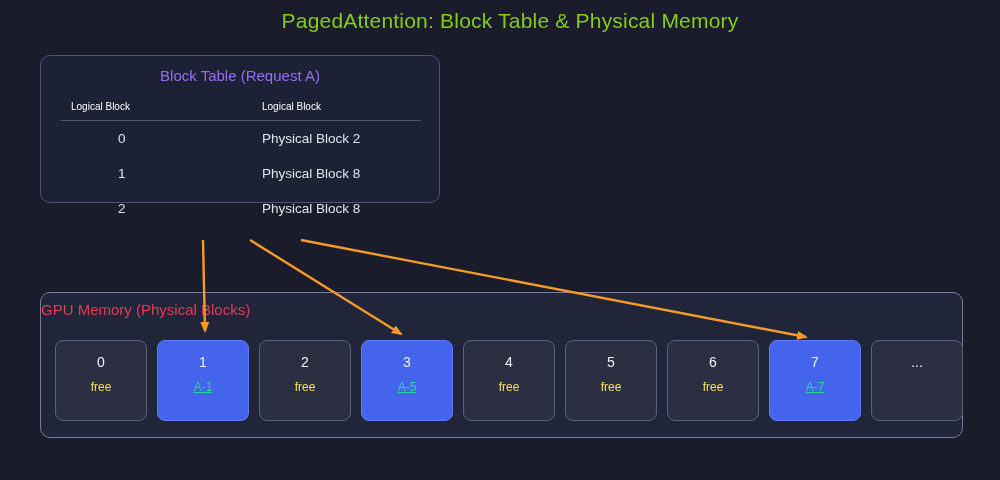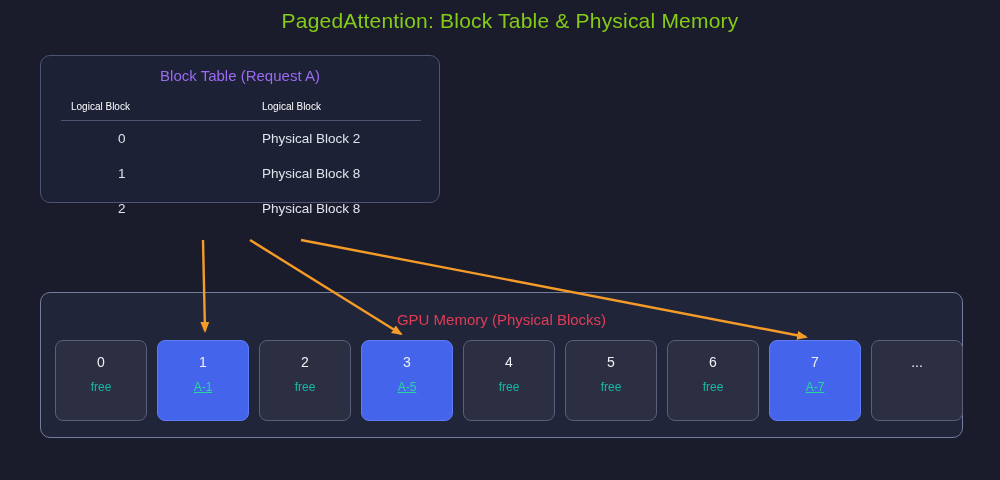--- a/index.html
+++ b/index.html
@@ -56,22 +56,21 @@
   
   .gpu-panel {
     position: absolute; left: 40px; top: 292px;
     width: 923px; height: 146px;
     background: #20253a;
     border: 1.5px solid #767c9b;
     border-radius: 10px;
     box-sizing: border-box;
   }
   .gpu-title {
-    margin-top: 18px;
-    text-align: center;
+    margin-top: 8px;
     color: #e23c55;
     font-size: 15px;
   }
   .blocks {
     position: absolute; left: 14px; top: 47px;
     display: flex;
     gap: 10px;
   }
   .mem-block {
     width: 92px; height: 81px;
@@ -92,21 +91,21 @@
     display: block;
     margin-top: 13px;
     font-size: 14px;
     color: #f0f1f6;
   }
   .mem-block .label {
     display: block;
     margin-top: 10px;
     font-size: 12px;
   }
-  .mem-block.free .label { color: #14b8a6; }
+  .mem-block.free .label { color: #fde047; }
   .mem-block.used .label { color: #2bd5a0; text-decoration: underline; }
   
   #arrow-layer {
     position: absolute; left: 0; top: 0;
     width: 1000px; height: 480px;
     pointer-events: none;
     z-index: 5;
   }
 </style>
 </head>

